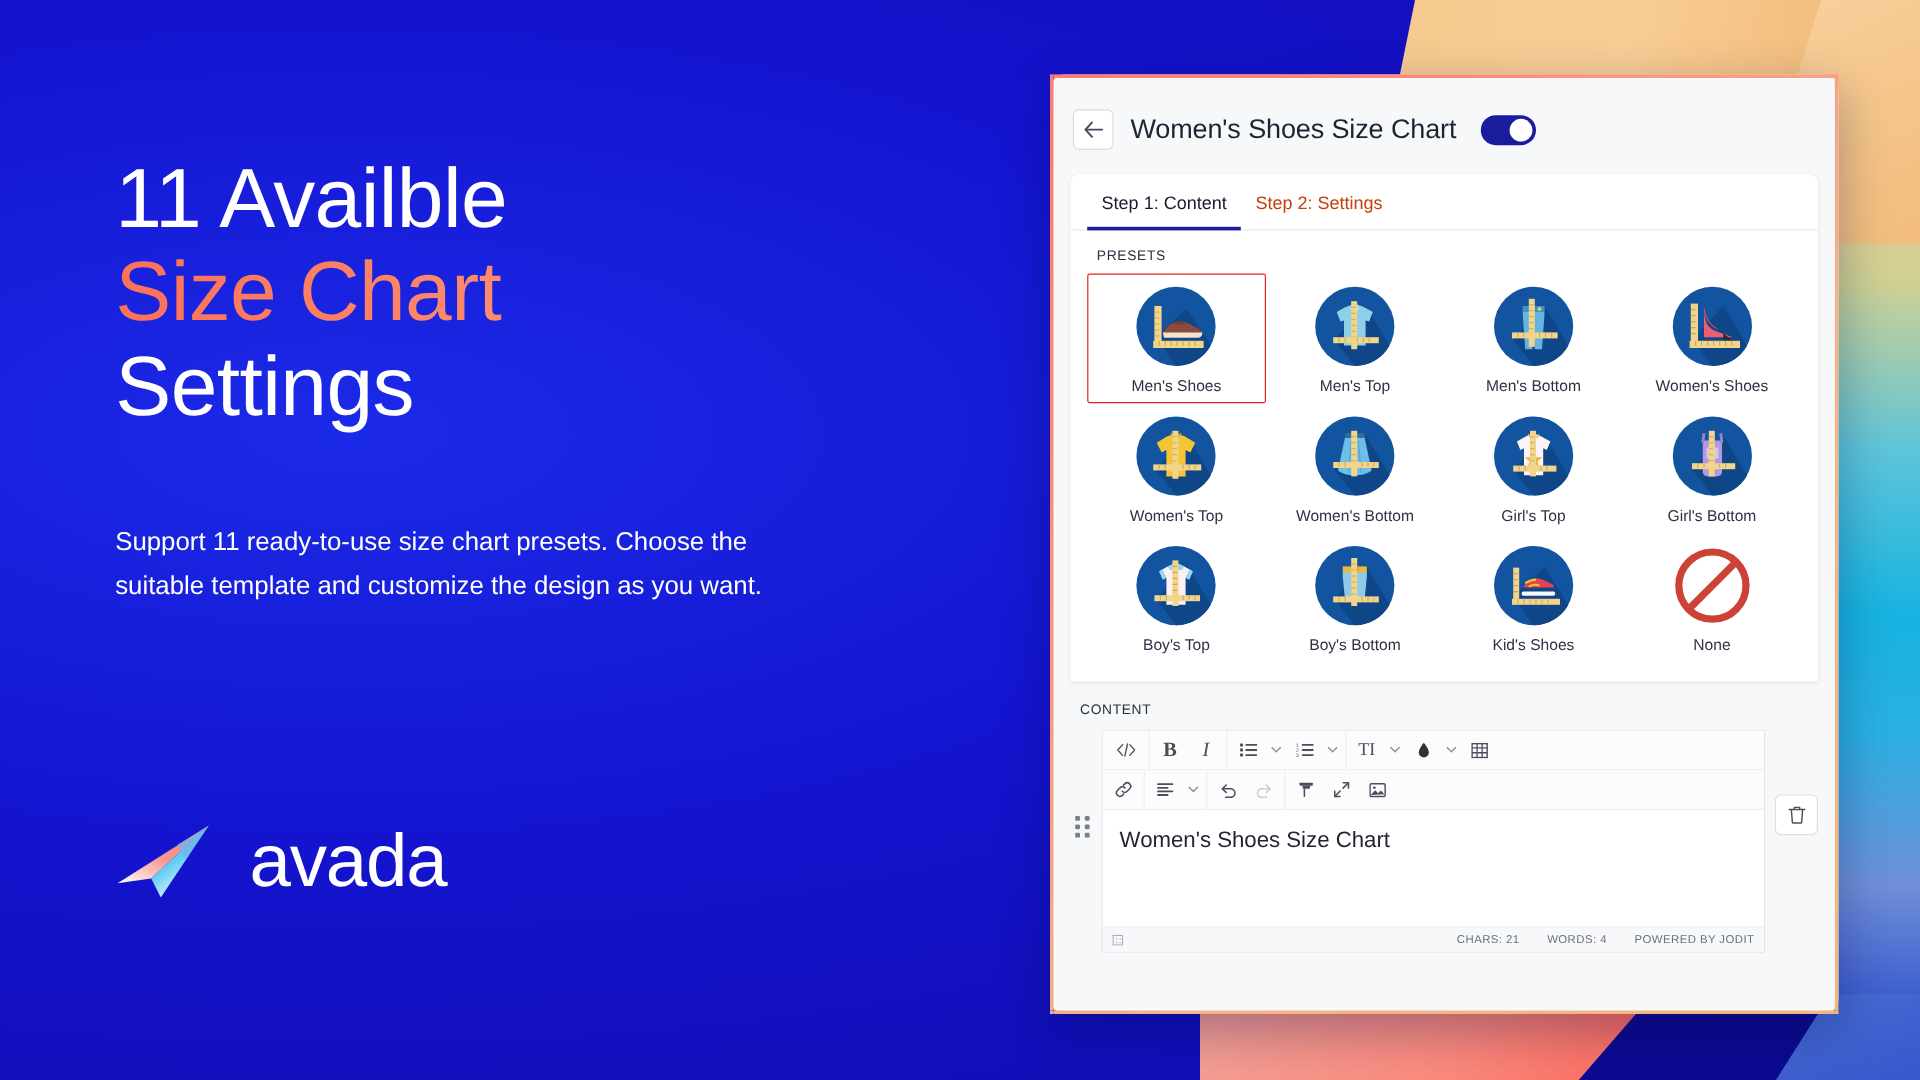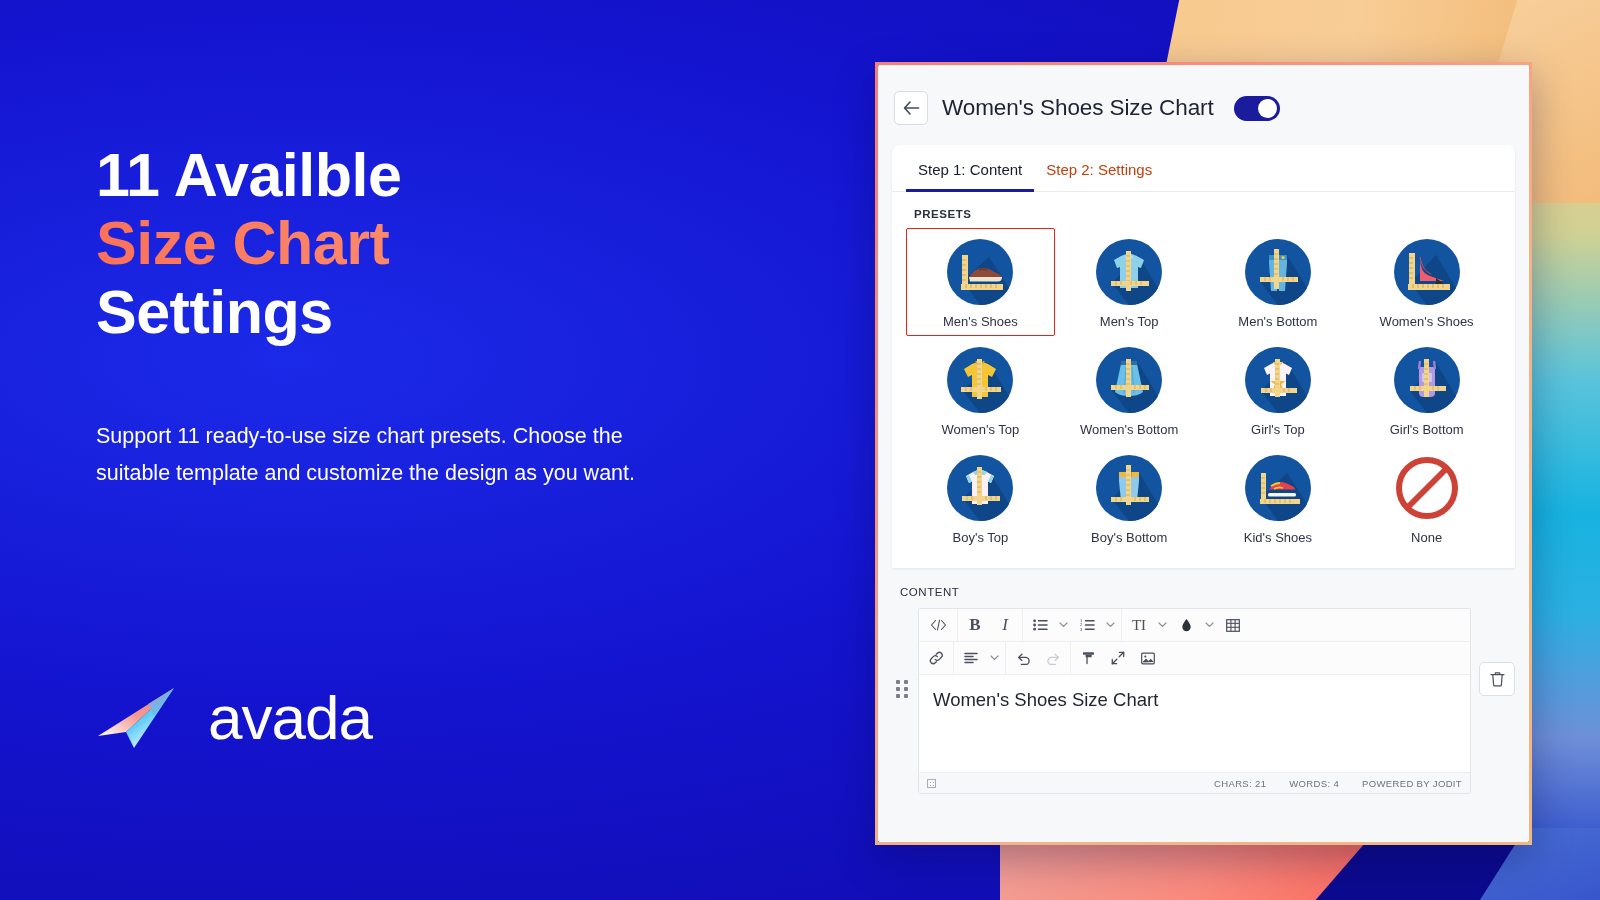--- a/index.html
+++ b/index.html
@@ -102,27 +102,26 @@
     background: linear-gradient(90deg, #8ec9e4 0%, #17b6ea 45%, #2bbaeb 100%);
   }
 
   
   .left-panel {
     position: absolute;
     left: 96px; top: 126px;
     width: 700px;
   }
   .headline {
-    font-size: 61px;
-    font-weight: 700;
+    font-size: 70px;
+    font-weight: 400;
     line-height: 1.12;
     letter-spacing: -0.5px;
     color: #ffffff;
     margin-bottom: 22px;
-    margin-top: 15px;
   }
   .headline-accent {
     background: linear-gradient(90deg, #fb7159 0%, #fc8a6c 45%, #f9c18c 100%);
     -webkit-background-clip: text;
     background-clip: text;
     color: transparent;
   }
   .subcopy {
     margin-top: 72px;
     font-size: 21.5px;
@@ -238,21 +237,21 @@
     position: absolute;
     left: 0; right: 0; bottom: -1px;
     height: 3px;
     background: #1b1b9e;
   }
 
   .section-label {
     font-size: 11.5px;
     letter-spacing: .55px;
     color: #2a3040;
-    font-weight: 700;
+    font-weight: 400;
     padding: 16px 0 6px 22px;
   }
 
   .preset-grid {
     display: grid;
     grid-template-columns: repeat(4, 1fr);
     padding: 2px 14px 16px;
   }
   .preset {
     display: flex;

